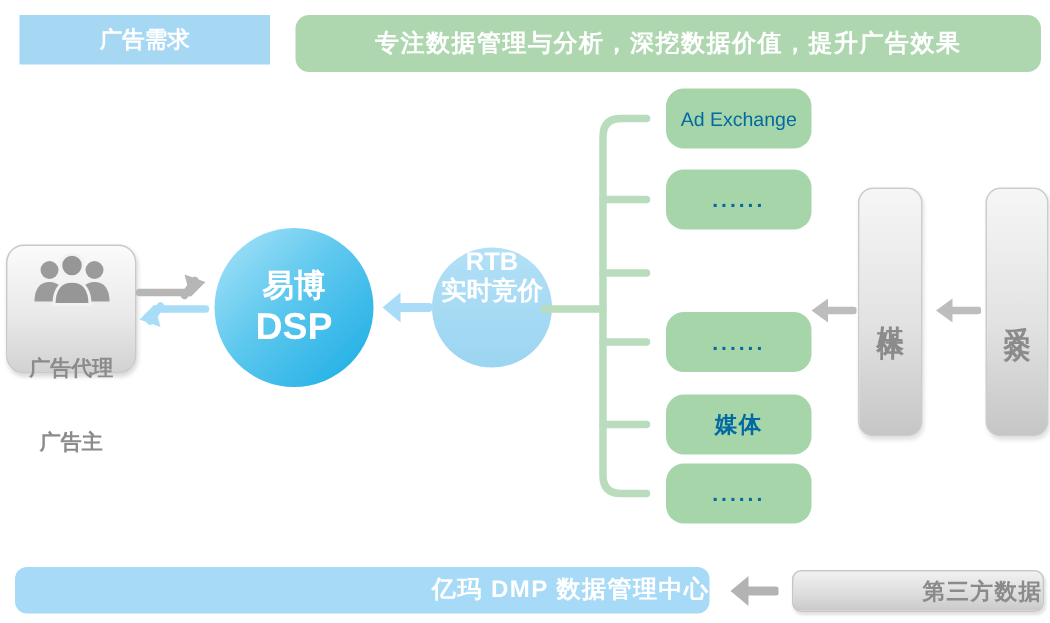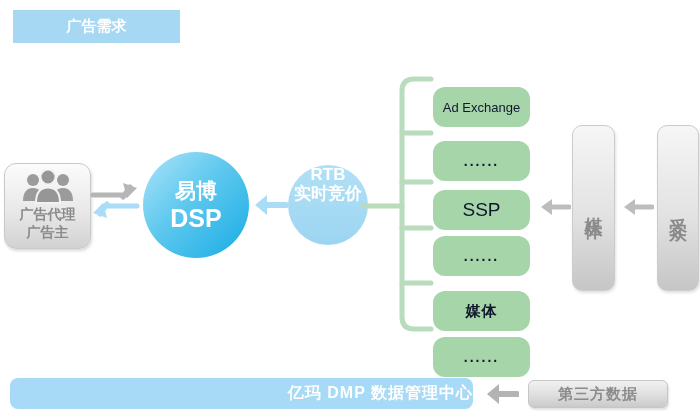--- a/index.html
+++ b/index.html
@@ -37,20 +37,21 @@
     border-radius: 12px;
     background: linear-gradient(180deg, #fbfbfb 0%, #e9e9e9 55%, #d2d2d2 100%);
     border: 1px solid #c9c9c9;
     box-shadow: 1px 2px 3px rgba(0,0,0,0.15);
     display: flex; flex-direction: column; align-items: center;
     padding-top: 5px;
   }
   .adv-box .txt {
     color: #8b8b8b; font-weight: bold; font-size: 14px; line-height: 18px;
     text-align: center;
+    margin-top: 31px;
   }
 
   
   .dsp-circle {
     left: 143px; top: 152px; width: 106px; height: 106px;
     border-radius: 50%;
     background: linear-gradient(135deg, #ace4f9 0%, #5ec8ee 45%, #18ace4 100%);
     display: flex; flex-direction: column; align-items: center; justify-content: center;
     color: #ffffff; font-weight: bold;
   }
@@ -62,25 +63,25 @@
     border-radius: 50%;
     background: linear-gradient(180deg, #b2e0f6 0%, #9cd5f1 100%);
     display: flex; flex-direction: column; align-items: center; justify-content: flex-start;
     color: #ffffff; font-weight: bold;
   }
   .rtb-circle .l1 { font-size: 17px; line-height: 20px; }
   .rtb-circle .l2 { font-size: 17px; line-height: 18px; }
 
   
   .node {
-    left: 433px; width: 97px; height: 40px;
+    left: 444px; width: 97px; height: 40px;
     background: #a7d5aa;
     border-radius: 12px;
-    color: #0f172a;
-    display: flex; align-items: center; justify-content: center; margin-top: 28px;
+    color: #0369a1;
+    display: flex; align-items: center; justify-content: center;
   }
   .node.f-sm { font-size: 13px; }
   .node.f-dots { font-size: 14px; font-weight: bold; letter-spacing: 2px; }
   .node.f-ssp { font-size: 19px; }
   .node.f-cjk { font-size: 15px; font-weight: bold; letter-spacing: 1px; }
 
   
   .vbar {
     top: 125px; width: 43px; height: 166px;
     border-radius: 10px;
@@ -98,40 +99,43 @@
   
   .dmp-bar {
     left: 10px; top: 378px; width: 463px; height: 31px;
     background: #a7daf6;
     border-radius: 8px;
     color: #ffffff; font-weight: bold; font-size: 16px;
     display: flex; align-items: center; justify-content: flex-end;
     letter-spacing: 1px;
   }
   .third-party {
-    left: 528px; top: 380px; width: 140px; height: 28px;
+    left: 528px; top: 380px; width: 168px; height: 28px;
     border-radius: 6px;
     background: linear-gradient(180deg, #f1f1f1 0%, #dedede 55%, #cacaca 100%);
     border: 1px solid #c6c6c6;
     box-shadow: 1px 2px 2px rgba(0,0,0,0.12);
     color: #8b8b8b; font-weight: bold; font-size: 15px;
-    display: flex; align-items: center; justify-content: center;
+    display: flex; align-items: center; justify-content: flex-end;
     letter-spacing: 1px;
   }
   svg { display: block; }
 </style>
 </head>
 <body>
 
 <div class="canvas">
 
   <div class="abs badge-blue">
     <span>广告需求</span>
   </div>
 
+  <div class="abs banner-green">
+    <span>专注数据管理与分析，深挖数据价值，提升广告效果</span>
+  </div>
 
   <div class="abs adv-box">
     <span>
       <svg width="58" height="36" viewBox="0 0 58 36">
         <g fill="#9b9b9b">
           <circle cx="14" cy="11" r="6"></circle>
           <path d="M4 32 c0-9 4-13 10-13 c6 0 10 4 10 13 z"></path>
           <circle cx="44" cy="11" r="6"></circle>
           <path d="M34 32 c0-9 4-13 10-13 c6 0 10 4 10 13 z"></path>
         </g>
@@ -189,23 +193,20 @@
       </g>
     </svg>
   </span>
 
   <div class="abs node f-sm" style="top:59px;">
       <span>Ad Exchange</span>
     </div>
   <div class="abs node f-dots" style="top:113px;">
       <span>......</span>
     </div>
-  <div class="abs node f-ssp" style="top:162px;">
-      <span>SSP</span>
-    </div>
   <div class="abs node f-dots" style="top:208px;">
       <span>......</span>
     </div>
   <div class="abs node f-cjk" style="top:263px;">
       <span>媒体</span>
     </div>
   <div class="abs node f-dots" style="top:309px;">
       <span>......</span>
     </div>
 

